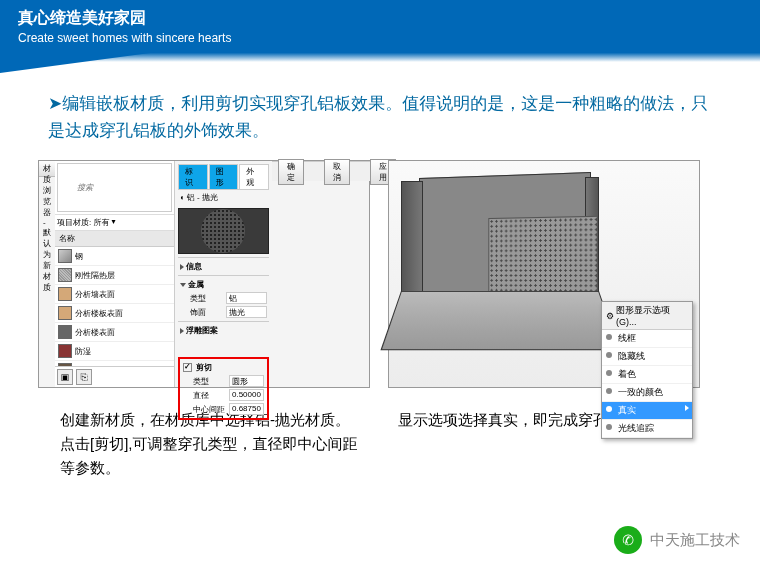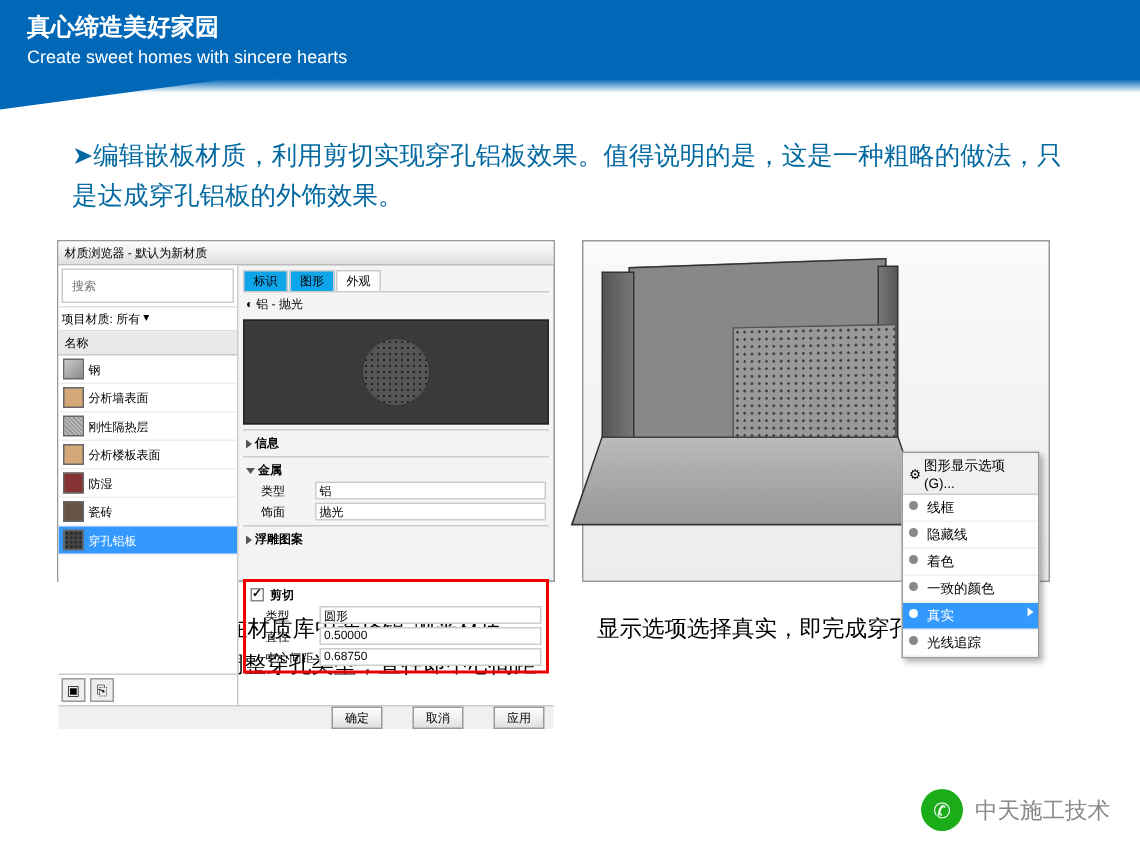--- a/index.html
+++ b/index.html
@@ -3,26 +3,26 @@
 <meta charset="utf-8">
 <style>
 *{margin:0;padding:0;box-sizing:border-box}
 body{width:760px;height:570px;background:#fff;font-family:"Microsoft YaHei",SimSun,sans-serif;position:relative;overflow:hidden}
 .banner{height:62px;background:linear-gradient(180deg,#0068b7 0%,#0068b7 85%,#fff 100%);padding:8px 18px;color:#fff}
 .banner-cn{font-size:16px;font-weight:bold}
 .banner-en{font-size:12px;margin-top:2px}
 .tri{position:absolute;left:0;top:45px;width:0;height:0;border-left:210px solid #0068b7;border-bottom:28px solid transparent}
 .desc{padding:28px 48px 16px;color:#0369a1;font-size:17px;line-height:1.6}
 .screens{display:flex;gap:18px;padding:0 38px}
-.dlg{width:332px;height:228px;border:1px solid #999;background:#f4f4f4;font-size:9px;position:relative;display:flex;flex-direction:column}
+.dlg{width:332px;height:228px;border:1px solid #999;background:#f4f4f4;font-size:9px;position:relative;display:flex;}
 .dlg-title{height:16px;background:linear-gradient(#fdfdfd,#e0e0e0);border-bottom:1px solid #bbb;padding:2px 4px;font-size:8px}
 .dlg-body{flex:1;display:flex}
 .sidebar{width:120px;background:#fff;border-right:1px solid #ccc;display:flex;flex-direction:column}
 .search-row{padding:2px;border-bottom:1px solid #ddd}
-.search-row input{width:100%;font-size:8px;border:1px solid #ccc;padding:6px;color:#999}
+.search-row input{width:100%;font-size:8px;border:1px solid #ccc;padding:19px;font-style:italic;color:#999}
 .filter-row{display:flex;padding:2px;border-bottom:1px solid #ddd;font-size:8px;gap:2px}
 .hdr-row{background:#e8e8e8;padding:2px 4px;font-size:8px;border-bottom:1px solid #ccc}
 .mat-list{flex:1;overflow:auto}
 .mat-item{display:flex;align-items:center;padding:2px 3px;border-bottom:1px solid #eee;font-size:8px;gap:3px}
 .mat-item.sel{background:#3399ff;color:#fff}
 .thumb{width:14px;height:14px;background:#888;border:1px solid #666;flex-shrink:0}
 .thumb.steel{background:linear-gradient(135deg,#ccc,#888)}
 .thumb.grid{background:repeating-linear-gradient(45deg,#999,#999 1px,#bbb 1px,#bbb 2px)}
 .thumb.wall{background:#d4a878}
 .thumb.red{background:#833}
@@ -91,30 +91,34 @@
           <span>项目材质: 所有</span>
           <span>▾</span>
         </div>
         <div class="hdr-row">名称</div>
         <div class="mat-list">
           <div class="mat-item">
               <span class="thumb steel"></span>
               <span>钢</span>
             </div>
           <div class="mat-item">
+              <span class="thumb grid"></span>
+              <span>刚性隔热层</span>
+            </div>
+          <div class="mat-item">
               <span class="thumb wall"></span>
               <span>分析墙表面</span>
             </div>
           <div class="mat-item">
-              <span class="thumb grid"></span>
-              <span>刚性隔热层</span>
-            </div>
-          <div class="mat-item">
               <span class="thumb wall"></span>
               <span>分析楼板表面</span>
+            </div>
+          <div class="mat-item">
+              <span class="thumb gray"></span>
+              <span>分析楼表面</span>
             </div>
           <div class="mat-item">
               <span class="thumb red"></span>
               <span>防湿</span>
             </div>
           <div class="mat-item">
               <span class="thumb brown"></span>
               <span>瓷砖</span>
             </div>
           <div class="mat-item sel">

